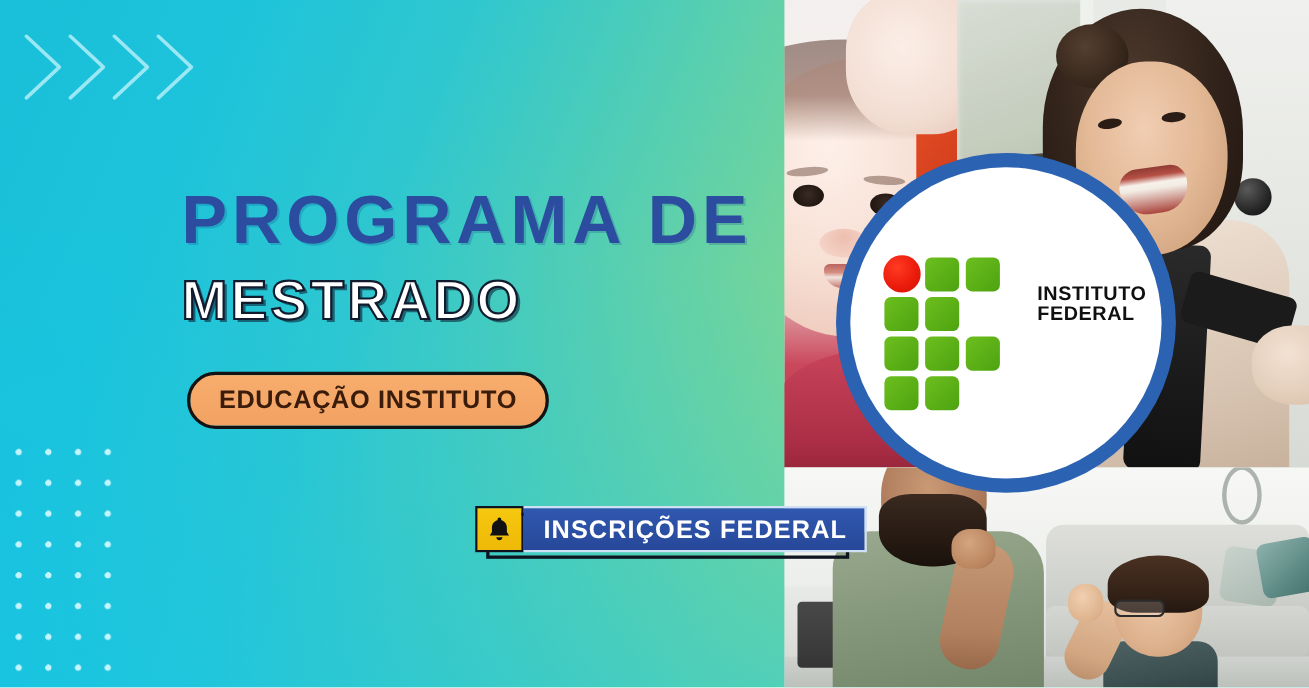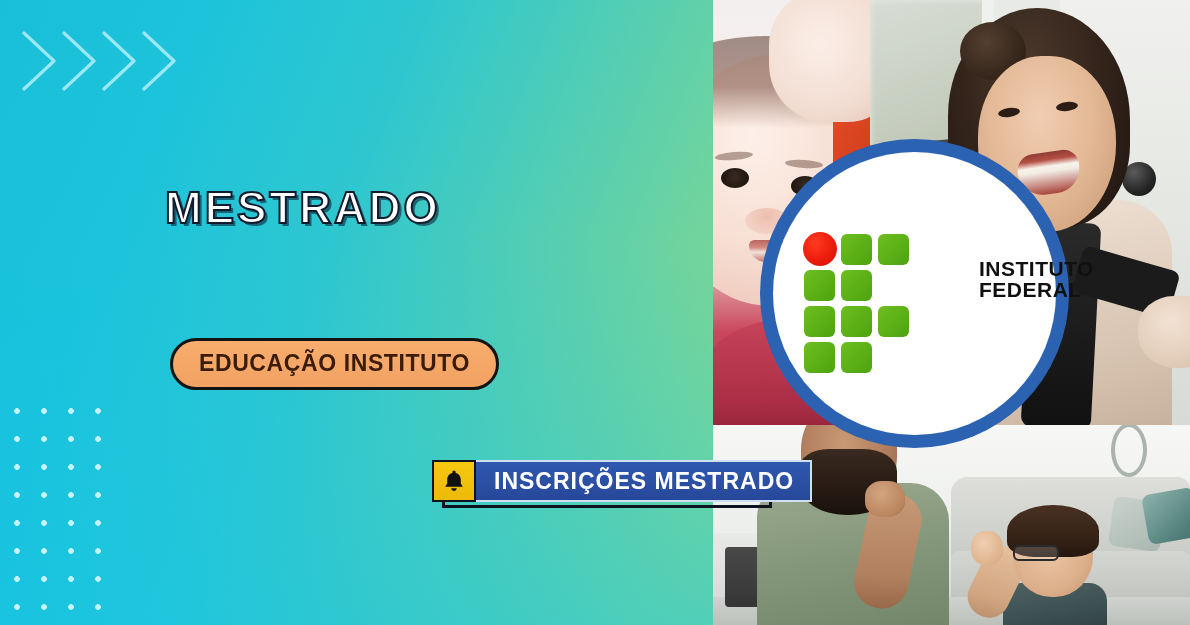--- a/index.html
+++ b/index.html
@@ -243,45 +243,44 @@
     position:absolute;
     width:34px; height:34px;
     border-radius:50%;
     background:radial-gradient(circle at 36% 32%, #ff3b22 0%, #ec1c0c 55%, #cf1105 100%);
   }
   .logo-text {
     position:absolute;
     left:140px; top:20px;
     color:#101010;
     font-weight:bold;
-    font-size:21px;
+    font-size:18px;
     line-height:1.02;
     letter-spacing:.5px;
     white-space:pre-line;
-    margin-left:36px;
   }
 
   
   .headline {
     position:absolute;
     left:165px; top:170px;
     z-index:4;
   }
   .title-1 {
     font-size:62px;
     font-weight:bold;
     letter-spacing:4.5px;
     color:#2c4ca0;
     line-height:1.0;
     text-shadow:2px 2px 0 rgba(20,60,130,.22);
     white-space:nowrap;
   }
   .title-2 {
     margin-top:16px;
-    font-size:44px;
+    font-size:50px;
     font-weight:bold;
     letter-spacing:3px;
     color:#ffffff;
     line-height:1.0;
     -webkit-text-stroke:2px #101b2e;
     text-shadow:3px 3px 0 rgba(10,20,40,.55);
     white-space:nowrap;
   }
 
   
@@ -436,29 +435,30 @@
 
         <div class="if-cell" style="left:1px;   top:110px;"></div>
         <div class="if-cell" style="left:38px;  top:110px;"></div>
       </div>
       <div class="logo-text">INSTITUTO
 FEDERAL</div>
     </div>
   </div>
 
   <div class="headline">
+    <div class="title-1">PROGRAMA DE</div>
     <div class="title-2">MESTRADO</div>
   </div>
 
   <div class="pill">EDUCAÇÃO INSTITUTO</div>
 
   <div class="insc-wrap">
     <div class="insc-frame"></div>
     <div class="bell-box">
       <svg class="bell-icon" viewBox="0 0 24 26">
         <path d="M12 1.6c-1 0-1.8.8-1.8 1.8v.9C6.9 5 4.6 7.9 4.6 11.4v4.4l-2.2 3.5h19.2l-2.2-3.5v-4.4c0-3.5-2.3-6.4-5.6-7.1V3.4c0-1-.8-1.8-1.8-1.8z" fill="#111111"></path>
         <path d="M8.9 21c.3 1.7 1.6 3 3.1 3s2.8-1.3 3.1-3z" fill="#111111"></path>
       </svg>
     </div>
-    <div class="insc-bar">INSCRIÇÕES MESTRADO</div>
+    <div class="insc-bar">INSCRIÇÕES FEDERAL</div>
   </div>
 
 </div>
 
 </body></html>

